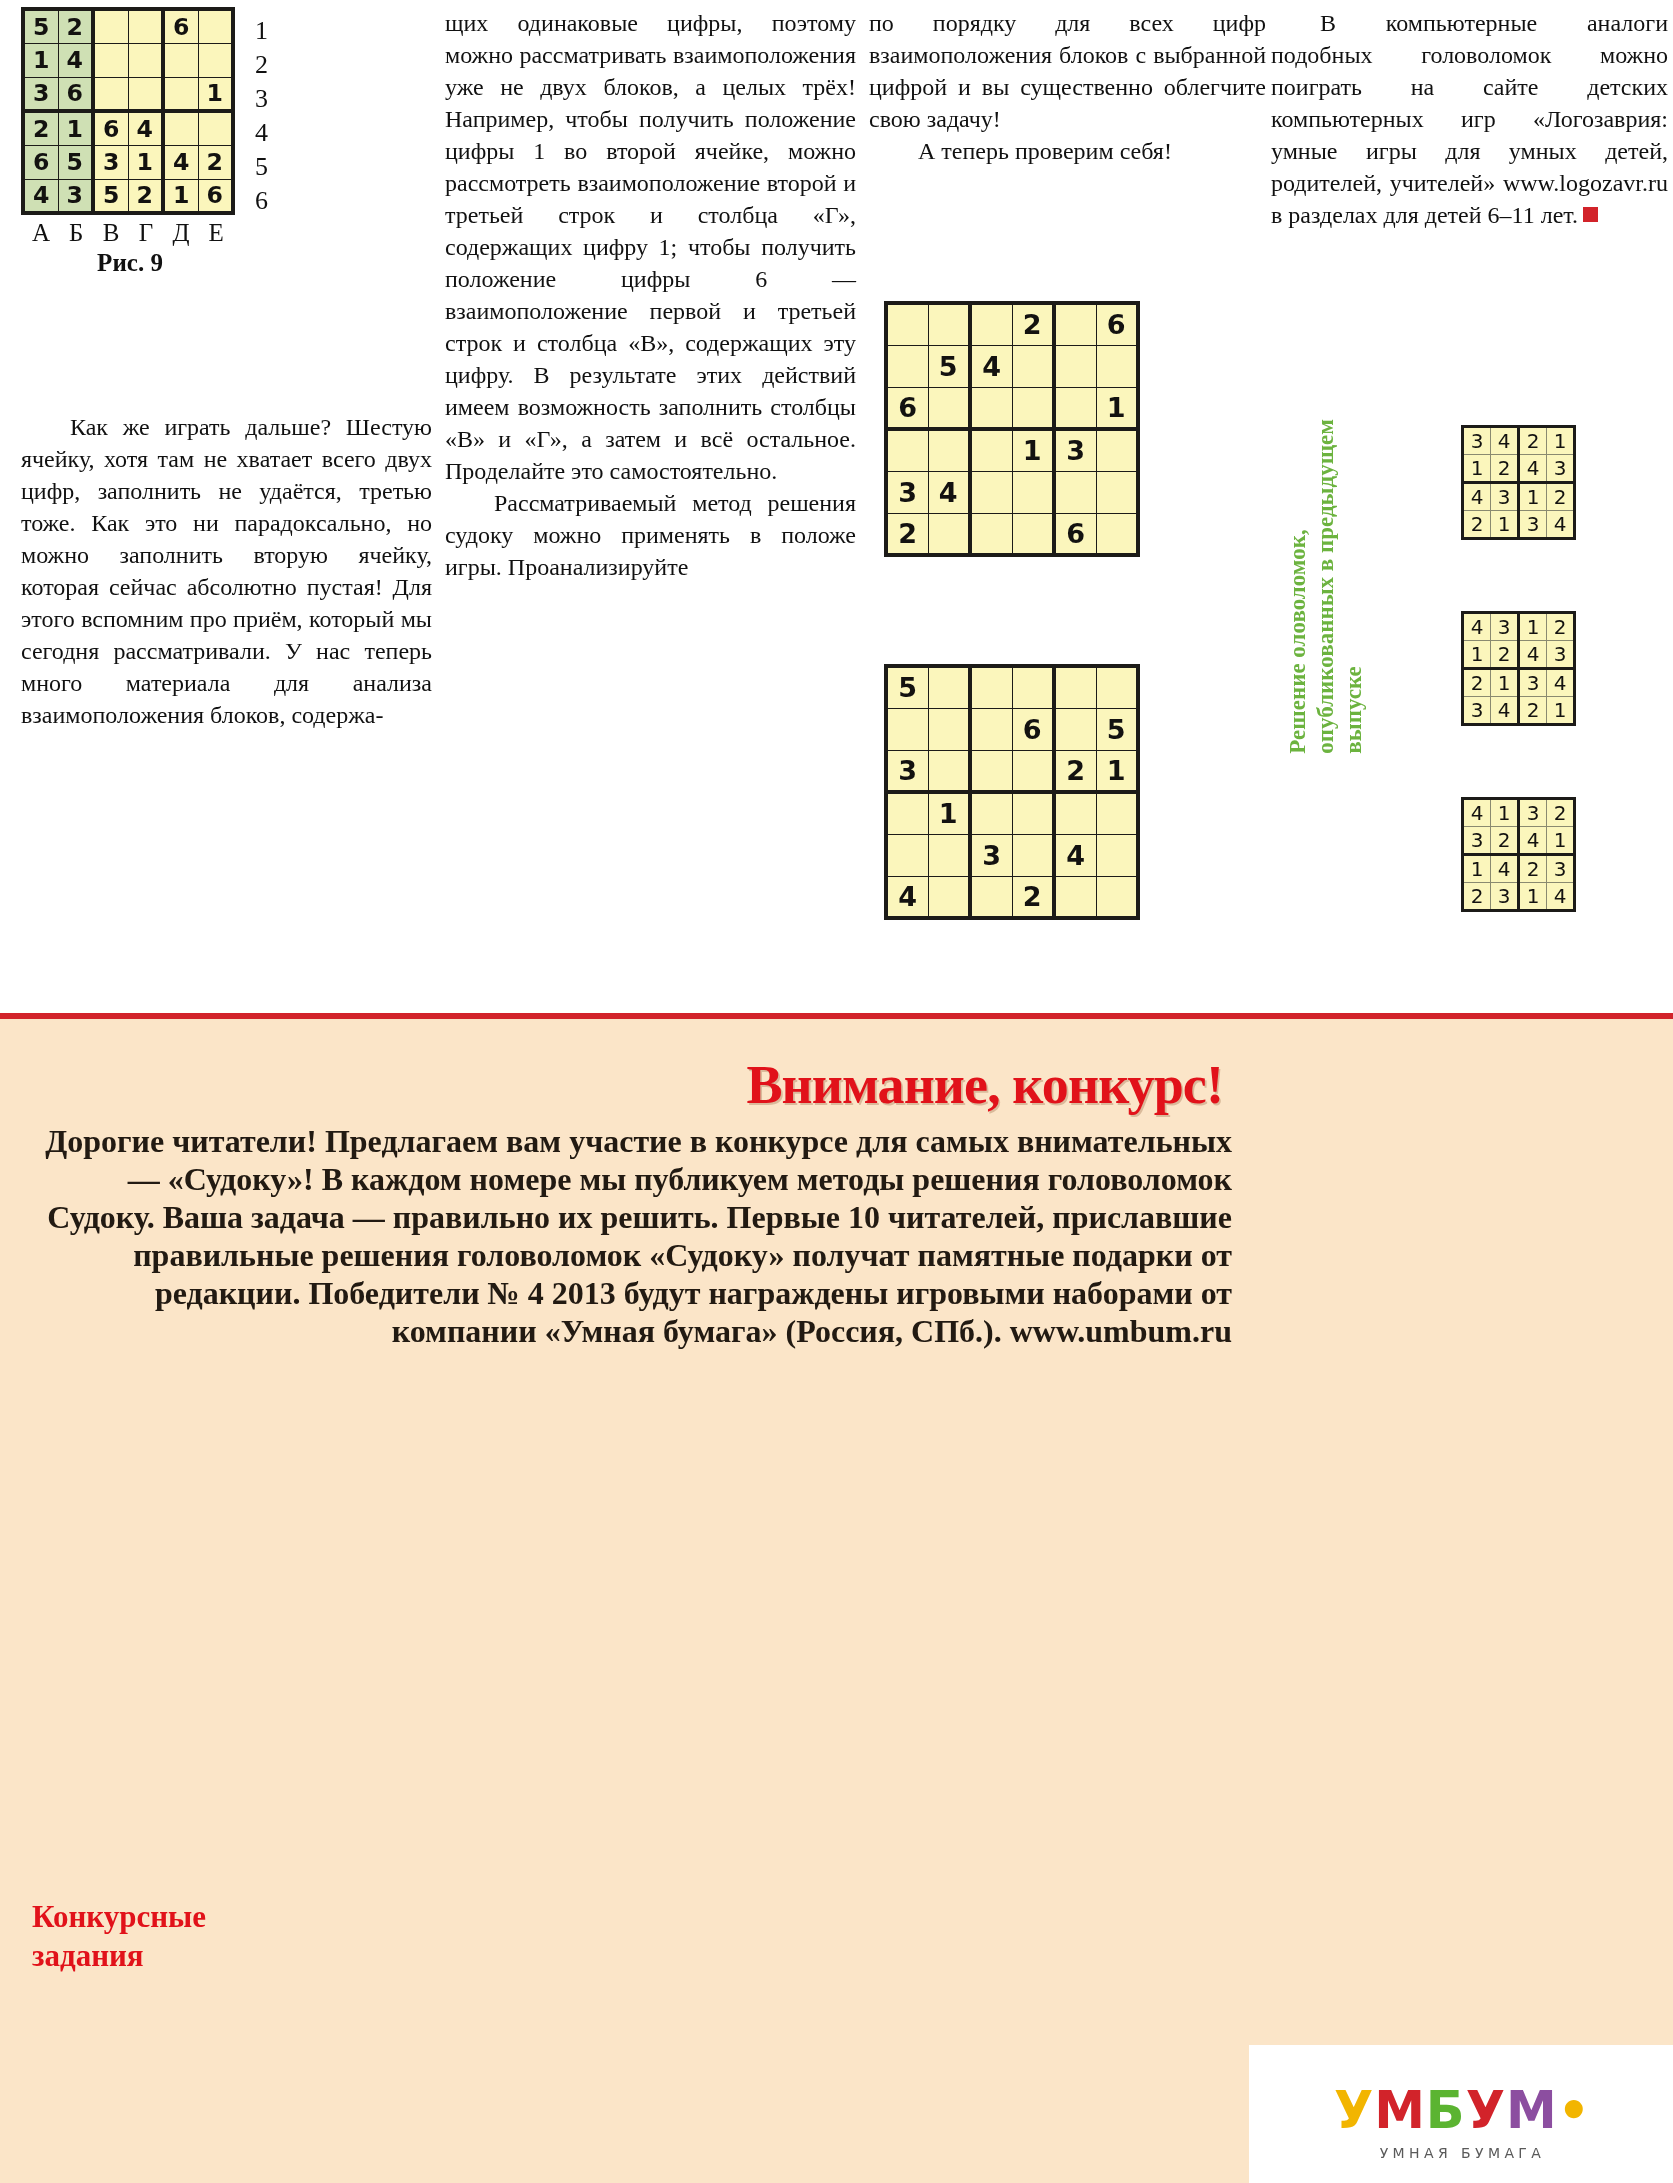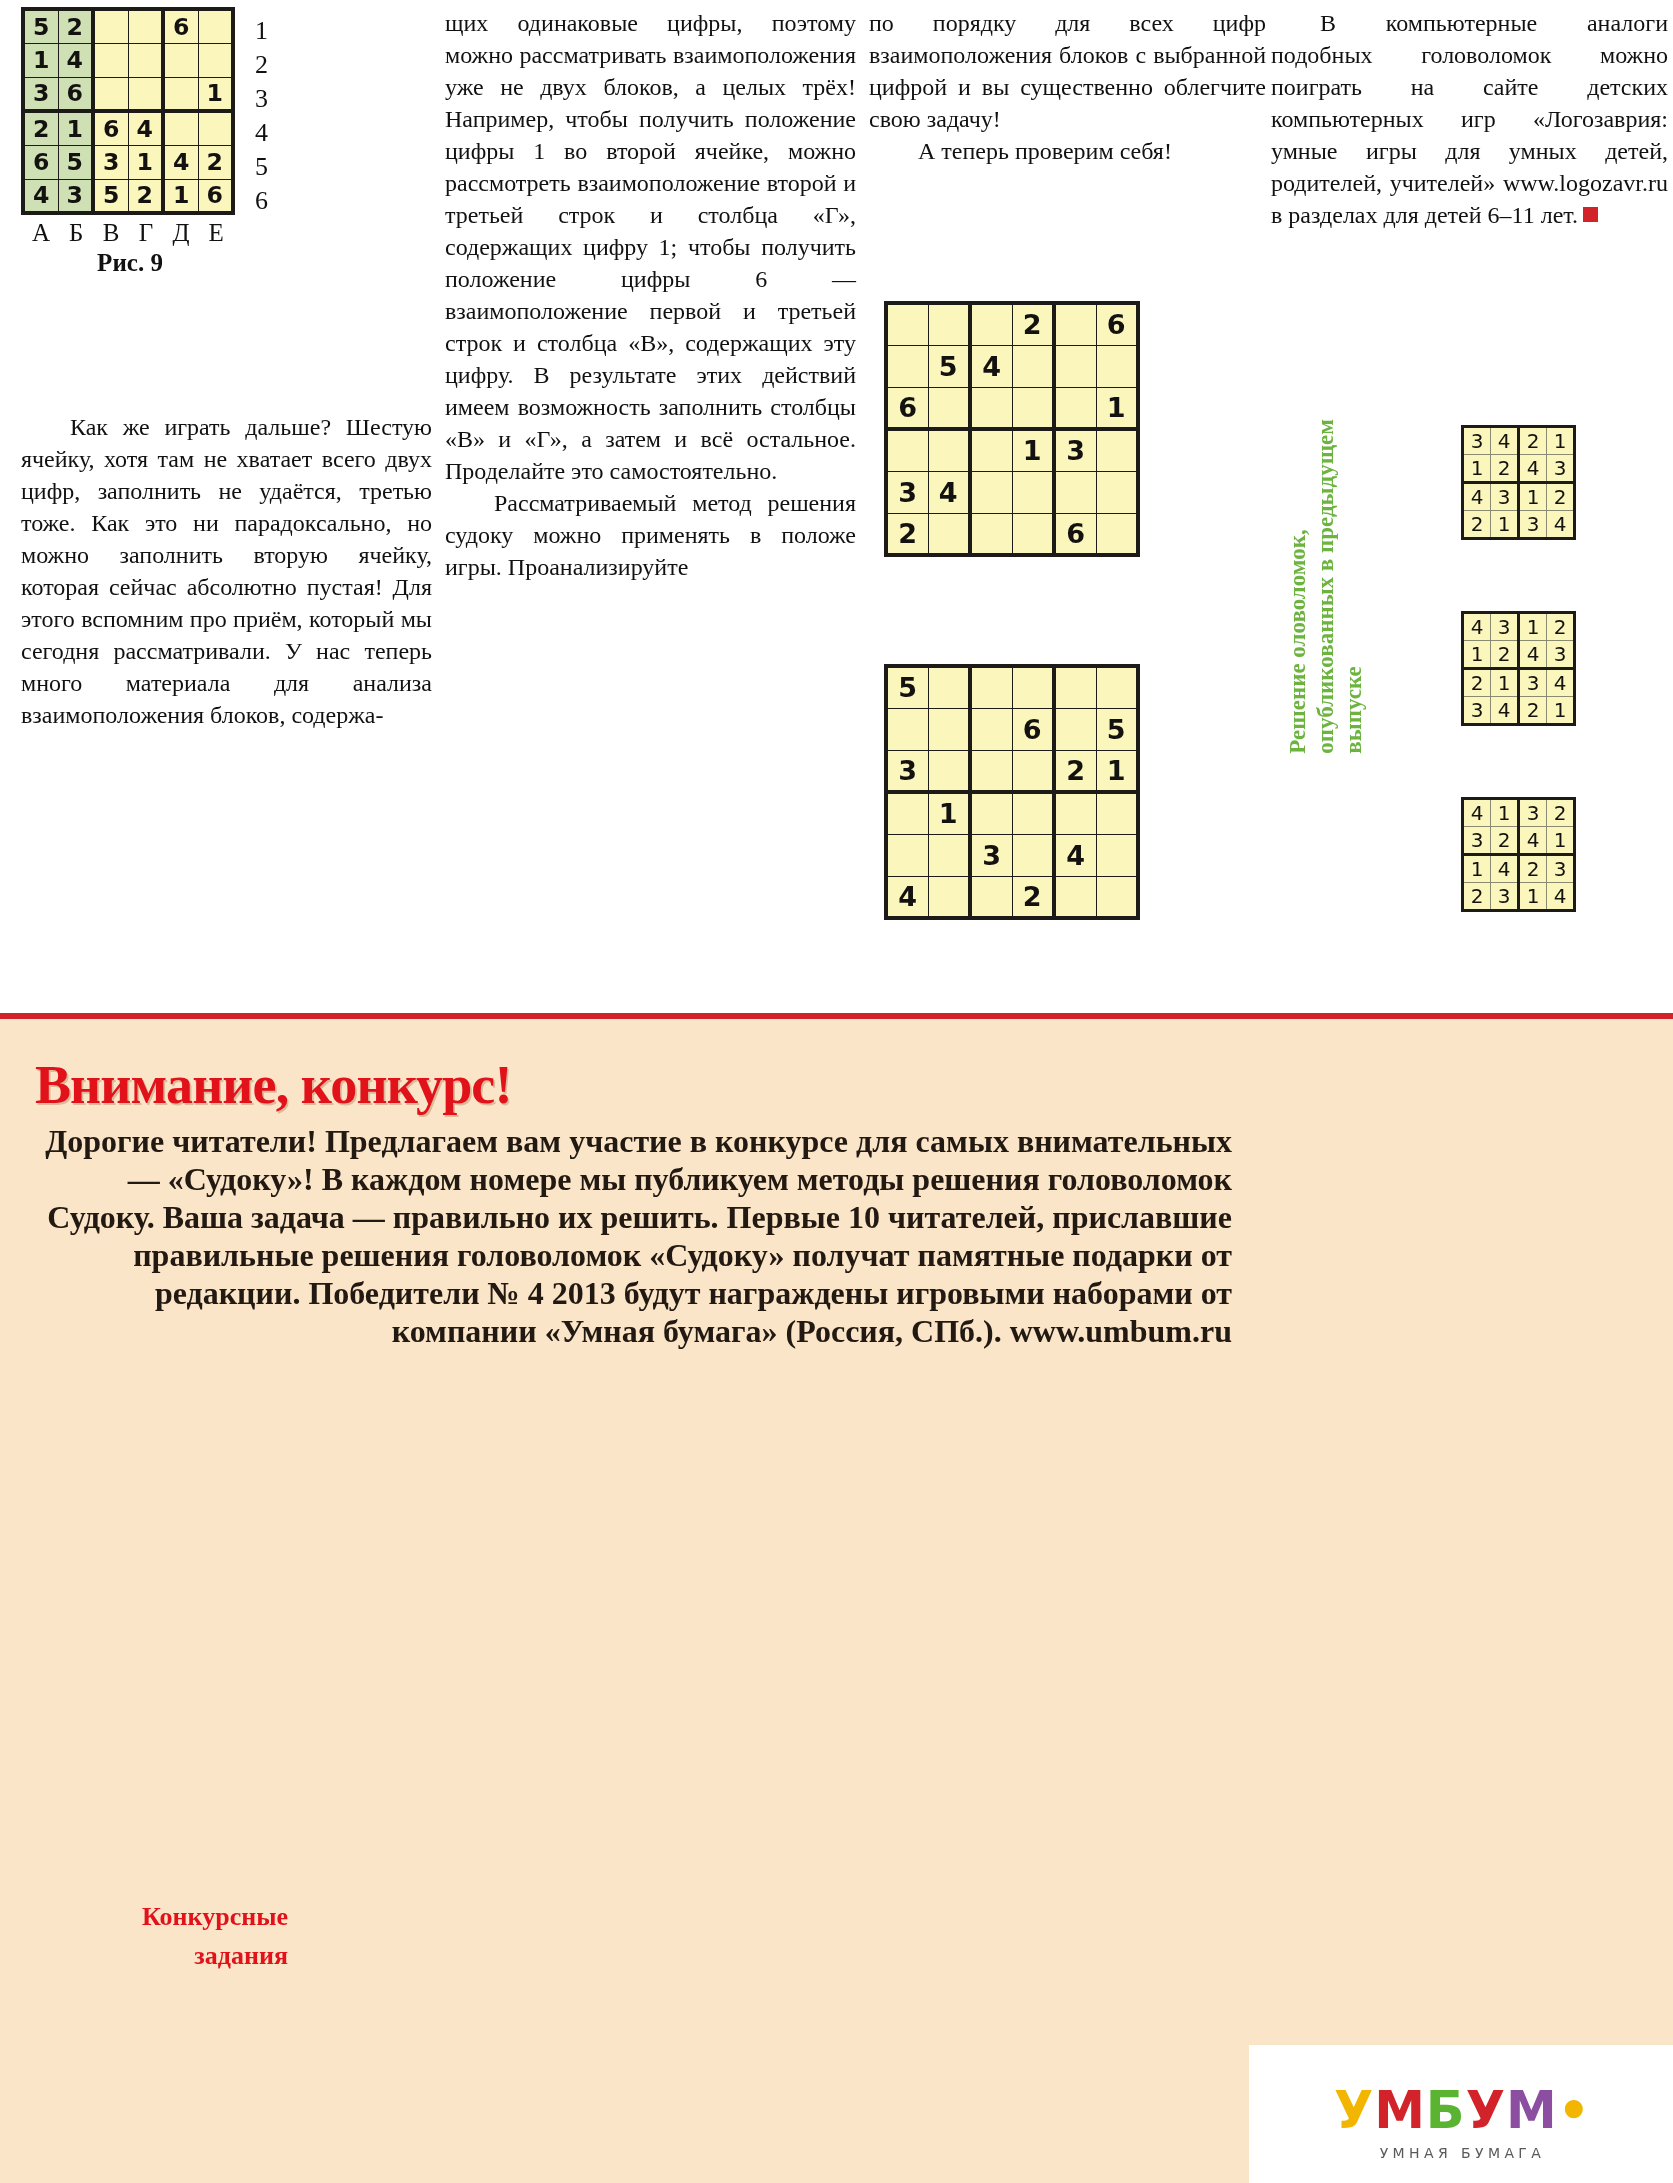--- a/index.html
+++ b/index.html
@@ -117,35 +117,35 @@
   
   #contest {
     position:absolute; left:0; top:1013px; width:1673px; height:1170px;
     background:#fbe5c8;
     border-top: 6.1px solid #d2232a;
   }
   #contestInner { position:relative; width:100%; height:100%; }
 
   #contestTitle {
     position:absolute; left:35px; top:35px; width:1188px;
-    text-align:left; color:#e1121a;
+    text-align:right; color:#e1121a;
     font-family:"Liberation Serif", serif; font-weight:bold;
     font-size:54px; letter-spacing:-0.9px;
     text-shadow: 1.7px 1.7px 0 rgba(120,60,20,0.25);
   }
   #contestBody {
     position:absolute; left:35px; top:103px; width:1197px;
     text-align:right; font-family:"Liberation Serif", serif;
     font-weight:bold; font-size:32px; line-height:38px; color:#221a12;
   }
 
   
   #taskTitle {
-    position:absolute; left:43px; top:878px; width:245px; text-align:right;
-    color:#e1121a; font-weight:bold; font-size:26px; line-height:39px;
+    position:absolute; left:32px; top:878px; width:245px; text-align:left;
+    color:#e1121a; font-weight:bold; font-size:31px; line-height:39px;
     font-family:"Liberation Serif", serif;
   }
 
   
   #promo {
     position:absolute; left:1249px; top:1026px; width:424px; height:1157px;
     background:#ffffff;
   }
   #logo { position:absolute; left:52px; top:36px; width:323px; height:105px; }
   #logoGlyphs {

